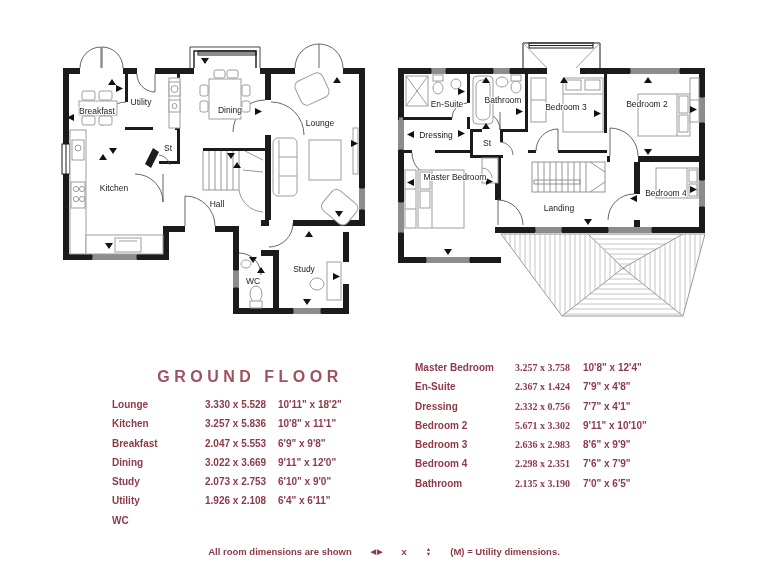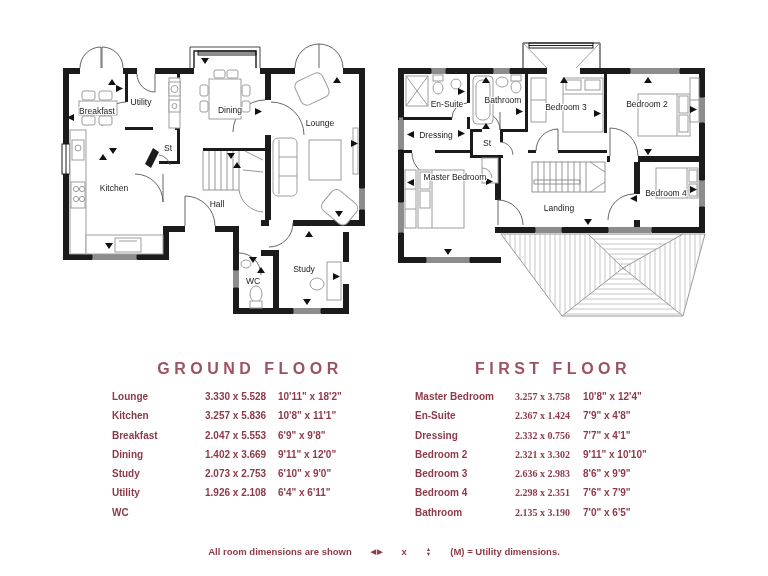--- a/index.html
+++ b/index.html
@@ -3,21 +3,21 @@
 <meta charset="utf-8">
 <style>
   html,body{margin:0;padding:0;}
   body{width:768px;height:576px;position:relative;background:#ffffff;overflow:hidden;
        font-family:"Liberation Sans", sans-serif;}
   .plan{position:absolute;}
   .plan svg{display:block;}
   .room-label{font-family:"Liberation Sans",sans-serif;font-size:8.5px;fill:#1a1a1a;
               text-anchor:middle;paint-order:stroke;stroke:#ffffff;stroke-width:2px;}
   .floor-table{position:absolute;width:300px;}
-  .floor-title{margin:0 0 11px 0;text-align:center;font-size:16px;font-weight:bold;
+  .floor-title{margin:8px 0 11px 0;text-align:center;font-size:16px;font-weight:bold;
                letter-spacing:4.5px;color:#9c5260;}
   .trow{position:relative;height:19.3px;font-size:10px;font-weight:bold;color:#8d3a48;}
   .trow span{position:absolute;top:2px;white-space:nowrap;}
   .c-name{left:12px;}
   .c-metric{left:105px;text-align:right;}
   .c-imperial{left:178px;}
   .t-first .c-metric{left:112px;font-family:Liberation Serif, serif;}
   .t-first .c-imperial{left:180px;}
   .footer{position:absolute;left:0;top:546px;width:768px;display:flex;
           justify-content:center;align-items:center;gap:19px;
@@ -422,60 +422,59 @@
     <span class="c-metric">3.257 x 5.836</span>
     <span class="c-imperial">10'8" x 11'1"</span>
   </div>
   <div class="trow">
     <span class="c-name">Breakfast</span>
     <span class="c-metric">2.047 x 5.553</span>
     <span class="c-imperial">6'9" x 9'8"</span>
   </div>
   <div class="trow">
     <span class="c-name">Dining</span>
-    <span class="c-metric">1.402 x 3.669</span>
+    <span class="c-metric">3.022 x 3.669</span>
     <span class="c-imperial">9'11" x 12'0"</span>
   </div>
   <div class="trow">
     <span class="c-name">Study</span>
     <span class="c-metric">2.073 x 2.753</span>
     <span class="c-imperial">6'10" x 9'0"</span>
   </div>
   <div class="trow">
     <span class="c-name">Utility</span>
     <span class="c-metric">1.926 x 2.108</span>
     <span class="c-imperial">6'4" x 6'11"</span>
   </div>
   <div class="trow">
     <span class="c-name">WC</span>
     <span class="c-metric"></span>
     <span class="c-imperial"></span>
   </div>
 </div>
 
 <div class="floor-table t-first" style="left:403px;top:360px;">
-  <h2 class="floor-title">FIRST FLOOR</h2>
   <div class="trow">
     <span class="c-name">Master Bedroom</span>
     <span class="c-metric">3.257 x 3.758</span>
     <span class="c-imperial">10'8" x 12'4"</span>
   </div>
   <div class="trow">
     <span class="c-name">En-Suite</span>
     <span class="c-metric">2.367 x 1.424</span>
     <span class="c-imperial">7'9" x 4'8"</span>
   </div>
   <div class="trow">
     <span class="c-name">Dressing</span>
     <span class="c-metric">2.332 x 0.756</span>
     <span class="c-imperial">7'7" x 4'1"</span>
   </div>
   <div class="trow">
     <span class="c-name">Bedroom 2</span>
-    <span class="c-metric">2.321 x 3.302</span>
+    <span class="c-metric">5.671 x 3.302</span>
     <span class="c-imperial">9'11" x 10'10"</span>
   </div>
   <div class="trow">
     <span class="c-name">Bedroom 3</span>
     <span class="c-metric">2.636 x 2.983</span>
     <span class="c-imperial">8'6" x 9'9"</span>
   </div>
   <div class="trow">
     <span class="c-name">Bedroom 4</span>
     <span class="c-metric">2.298 x 2.351</span>

